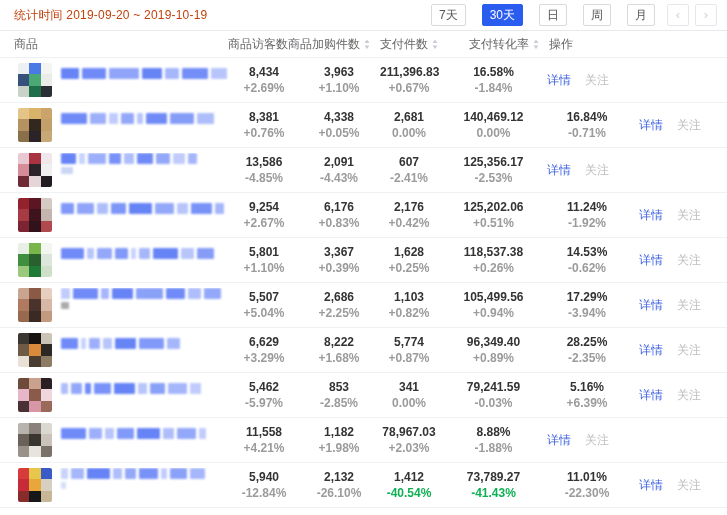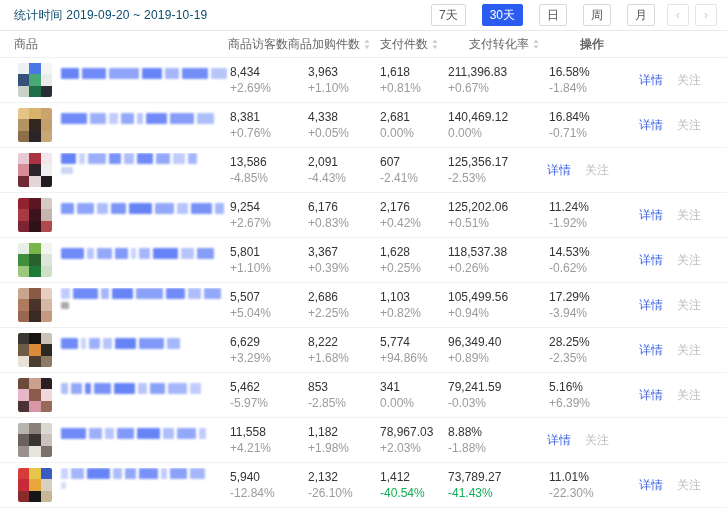--- a/index.html
+++ b/index.html
@@ -2,55 +2,55 @@
 <html><head>
 <meta charset="utf-8">
 <style>
   html,body{margin:0;padding:0;background:#fff;}
   body{font-family:"Liberation Sans","DejaVu Sans",sans-serif;color:#333;}
   .app{width:727px;height:515px;background:#fff;overflow:hidden;position:relative;}
 
   
   .topbar{height:30px;display:flex;align-items:center;justify-content:space-between;
           padding:0 10px 0 14px;border-bottom:1px solid #e7e9ec;}
-  .stat-time{font-size:12px;color:#0c4a6e;letter-spacing:.2px;}
+  .stat-time{font-size:12px;color:#c2410c;letter-spacing:.2px;}
   .range{display:flex;align-items:center;gap:6px;}
   .range-btn{height:22px;min-width:26px;padding:0 7px;font-size:12px;color:#555;background:#fff;
              border:1px solid #d9d9d9;border-radius:2px;cursor:pointer;line-height:20px;
              font-family:inherit;box-sizing:border-box;}
   .range-btn.active{background:#2b5cf0;border-color:#2b5cf0;color:#fff;}
   .page-btn{height:22px;width:22px;padding:0;font-size:13px;color:#cdd0d6;background:#fff;
             border:1px solid #e4e6e9;border-radius:2px;cursor:pointer;line-height:20px;
             font-family:inherit;box-sizing:border-box;}
   .page-btn.prev{margin-left:6px;}
 
   
   .thead,.trow{display:grid;grid-template-columns:230px 78px 72px 68px 101px 86px 1fr;}
   .thead{height:27px;align-items:center;border-bottom:1px solid #eef0f2;font-size:12px;color:#666;box-sizing:border-box;}
   .hcell{white-space:nowrap;}
   .hcell.product{padding-left:14px;}
   .hcell.num{display:flex;justify-content:flex-end;align-items:center;padding-right:10px;cursor:pointer;}
-  .hcell.actions{text-align:center;font-weight:bold;}
+  .hcell.actions{text-align:left;}
   .sort{display:inline-flex;flex-direction:column;margin-left:4px;row-gap:1px;}
   .sort i{font-style:normal;font-size:6px;line-height:5px;color:#c9ccd2;transform:scaleX(1.35);}
   .sorted-desc .sort i.down{color:#2b5cf0;}
 
   .trow{height:45px;align-items:center;border-bottom:1px solid #f0f1f3;box-sizing:border-box;}
   .cell.product{display:flex;align-items:center;padding-left:18px;gap:9px;overflow:hidden;}
   .thumb{width:34px;height:34px;flex:none;display:grid;grid-template-columns:repeat(3,1fr);
          grid-template-rows:repeat(3,1fr);border-radius:2px;overflow:hidden;filter:blur(.7px);cursor:pointer;}
   .thumb i{display:block;}
   .pwrap{display:flex;flex-direction:column;gap:3px;transform:translateY(-7px);}
   .pname{display:flex;gap:3px;height:11px;filter:blur(1.2px);cursor:pointer;}
   .pname i{background:#4c6ef5;border-radius:1px;height:11px;display:block;flex:none;}
   .pname2{display:none;gap:3px;height:7px;filter:blur(.8px);}
   .pname2.show{display:flex;}
   .pname2 i{height:7px;border-radius:1px;display:block;flex:none;}
 
-  .cell.num{text-align:left;padding-right:10px;}
+  .cell.num{text-align:center;padding-right:10px;font-weight:bold;}
   .val{font-size:12px;color:#333;line-height:15px;white-space:nowrap;}
   .chg{font-size:12px;color:#9b9b9b;line-height:15px;margin-top:1px;white-space:nowrap;}
   .chg.green{color:#0faf54;}
   .cell.actions{display:flex;justify-content:flex-end;align-items:center;gap:14px;padding-right:26px;font-size:12px;}
   .link{cursor:pointer;text-decoration:none;white-space:nowrap;}
   .link.detail{color:#3f63e0;}
   .link.follow{color:#bfbfbf;}
 </style>
 </head>
 <body>
@@ -137,24 +137,20 @@
     </div>
     <div class="cell num">
       <div class="val">8,434</div>
       <div class="chg">+2.69%</div>
     </div>
     <div class="cell num">
       <div class="val">3,963</div>
       <div class="chg">+1.10%</div>
     </div>
     <div class="cell num">
-      <div class="val">1,618</div>
-      <div class="chg">+0.81%</div>
-    </div>
-    <div class="cell num">
       <div class="val">211,396.83</div>
       <div class="chg">+0.67%</div>
     </div>
     <div class="cell num">
       <div class="val">16.58%</div>
       <div class="chg">-1.84%</div>
     </div>
     <div class="cell actions">
       <a class="link detail">详情</a>
       <a class="link follow">关注</a>
@@ -458,21 +454,21 @@
     <div class="cell num">
       <div class="val">6,629</div>
       <div class="chg">+3.29%</div>
     </div>
     <div class="cell num">
       <div class="val">8,222</div>
       <div class="chg">+1.68%</div>
     </div>
     <div class="cell num">
       <div class="val">5,774</div>
-      <div class="chg">+94.86%</div>
+      <div class="chg">+0.87%</div>
     </div>
     <div class="cell num">
       <div class="val">96,349.40</div>
       <div class="chg">+0.89%</div>
     </div>
     <div class="cell num">
       <div class="val">28.25%</div>
       <div class="chg">-2.35%</div>
     </div>
     <div class="cell actions">

